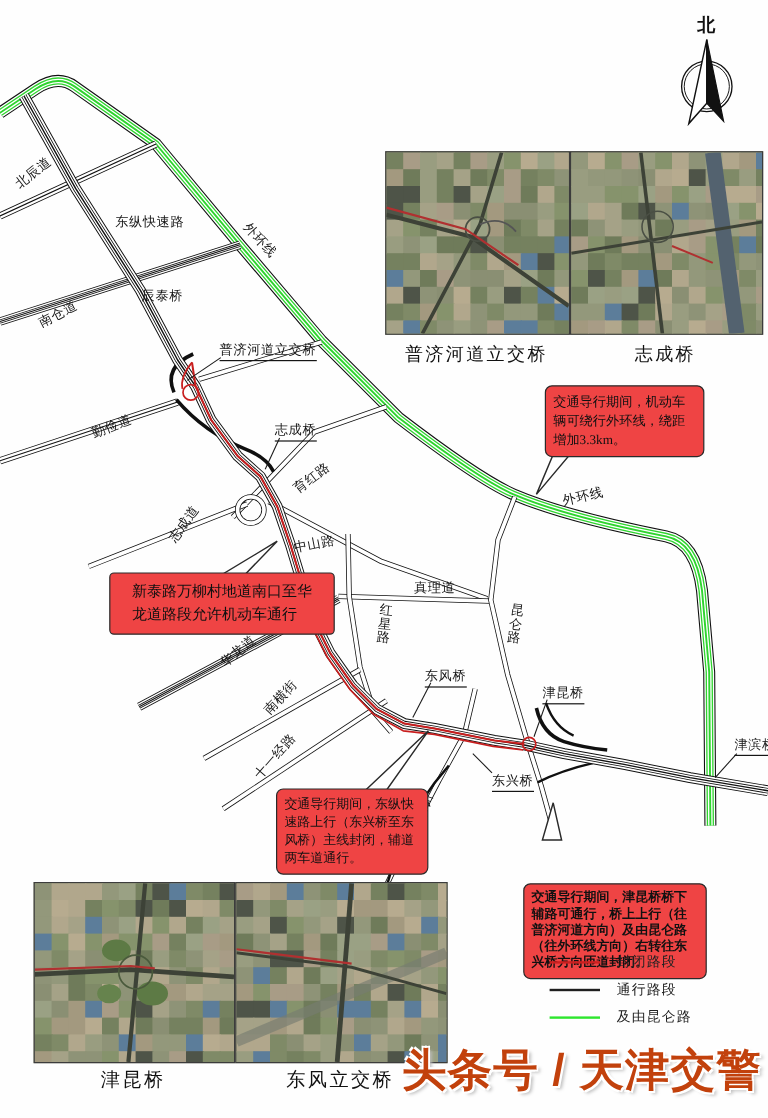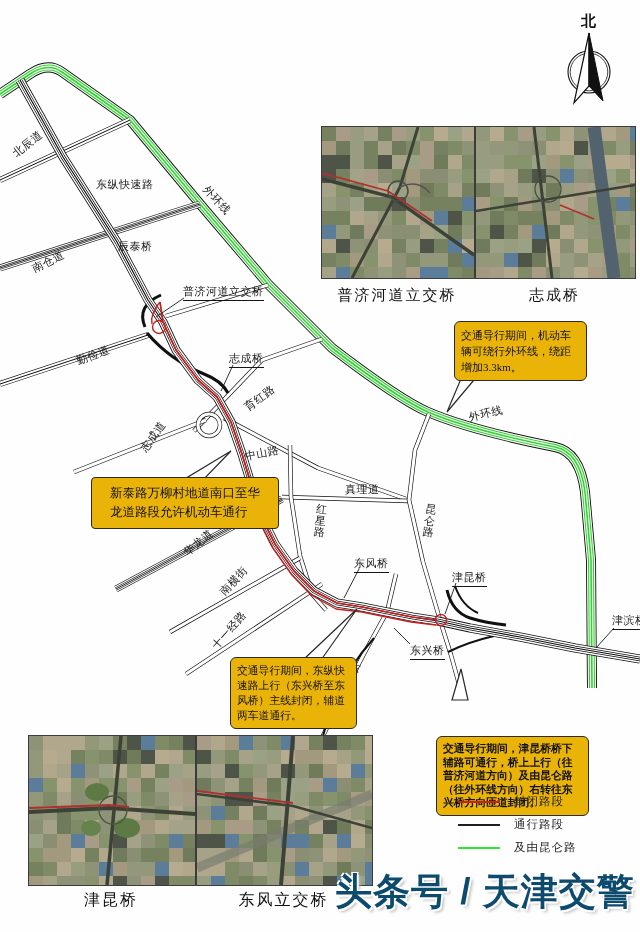--- a/index.html
+++ b/index.html
@@ -3,35 +3,35 @@
 <meta charset="utf-8">
 <style>
   html,body{margin:0;padding:0;background:#ffffff;}
   #stage{position:relative;width:640px;height:932px;background:#fefefe;overflow:hidden;
          font-family:"Liberation Serif","DejaVu Serif",serif;}
   #map-svg{position:absolute;left:0;top:0;}
   .road-label{position:absolute;font:11px "Liberation Serif","DejaVu Serif",serif;color:#151515;
               white-space:nowrap;transform-origin:0 50%;letter-spacing:.5px;}
   .road-label.v{width:13px;white-space:normal;word-break:break-all;line-height:11.5px;text-align:center;letter-spacing:0;}
   .road-label.bridge{border-bottom:1px solid #151515;padding-bottom:1px;}
-  .callout{position:absolute;background:#eab308;border:1.4px solid #2a2a2a;border-radius:6px;color:#111;
+  .callout{position:absolute;background:#ef4444;border:1.4px solid #2a2a2a;border-radius:6px;color:#111;
            font-family:"Liberation Serif","DejaVu Serif",serif;}
   #callout-ring{left:454px;top:321px;width:119px;font-size:11px;line-height:16px;padding:5px 6px;}
   #callout-xintai{left:91px;top:477px;width:150px;font-size:12.5px;line-height:19px;padding:6px 18px;border-radius:4px;}
   #callout-dongzong{left:230px;top:657px;width:113px;font-size:10.8px;line-height:15px;padding:5px 6px;}
   #callout-jinkun{left:436px;top:736px;width:139px;font-size:10.8px;line-height:13.6px;padding:5px 6px;font-weight:bold;}
   .sat{position:absolute;border:1px solid #3c3c3c;background:#8e9377;}
   .inset-caption{position:absolute;font-size:15px;letter-spacing:2px;color:#111;text-align:center;}
   .inset-caption.big{font-size:16px;}
   #legend{position:absolute;left:458px;top:794px;}
   .legend-row{display:flex;align-items:center;margin-bottom:8px;}
   .legend-line{width:42px;height:2px;}
   .legend-label{margin-left:14px;font-size:11.5px;color:#222;letter-spacing:1px;text-align:right;}
   #watermark{position:absolute;left:335px;top:872px;font-family:"Liberation Sans","DejaVu Sans",sans-serif;
-             font-weight:bold;font-size:37px;line-height:1.1;color:#0c4a6e;letter-spacing:1px;white-space:nowrap;
+             font-weight:bold;font-size:37px;line-height:1.1;color:#c2410c;letter-spacing:1px;white-space:nowrap;
              text-shadow:-1.5px -1.5px 0 #fff,1.5px -1.5px 0 #fff,-1.5px 1.5px 0 #fff,1.5px 1.5px 0 #fff,3px 3px 3px #bdbdbd;}
   #north-label{position:absolute;left:581px;top:12px;font-size:15px;font-weight:bold;color:#111;}
 </style>
 </head>
 <body>
 
 <div id="stage">
 
   <svg id="map-svg" width="640" height="932">
 

